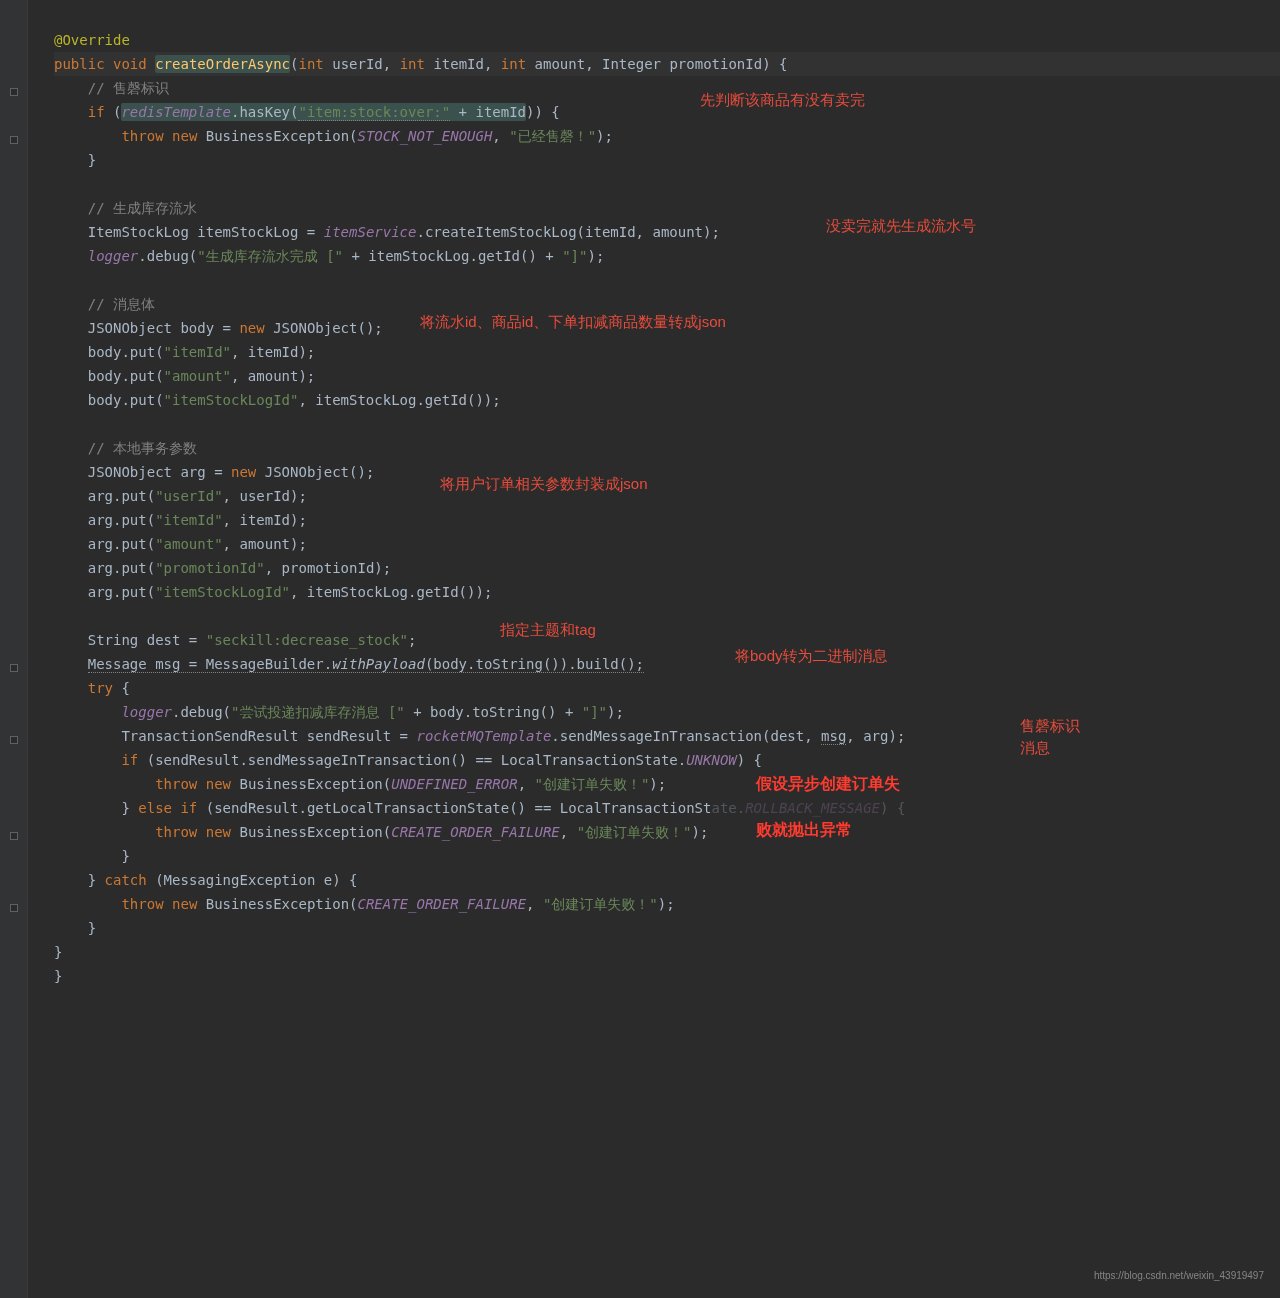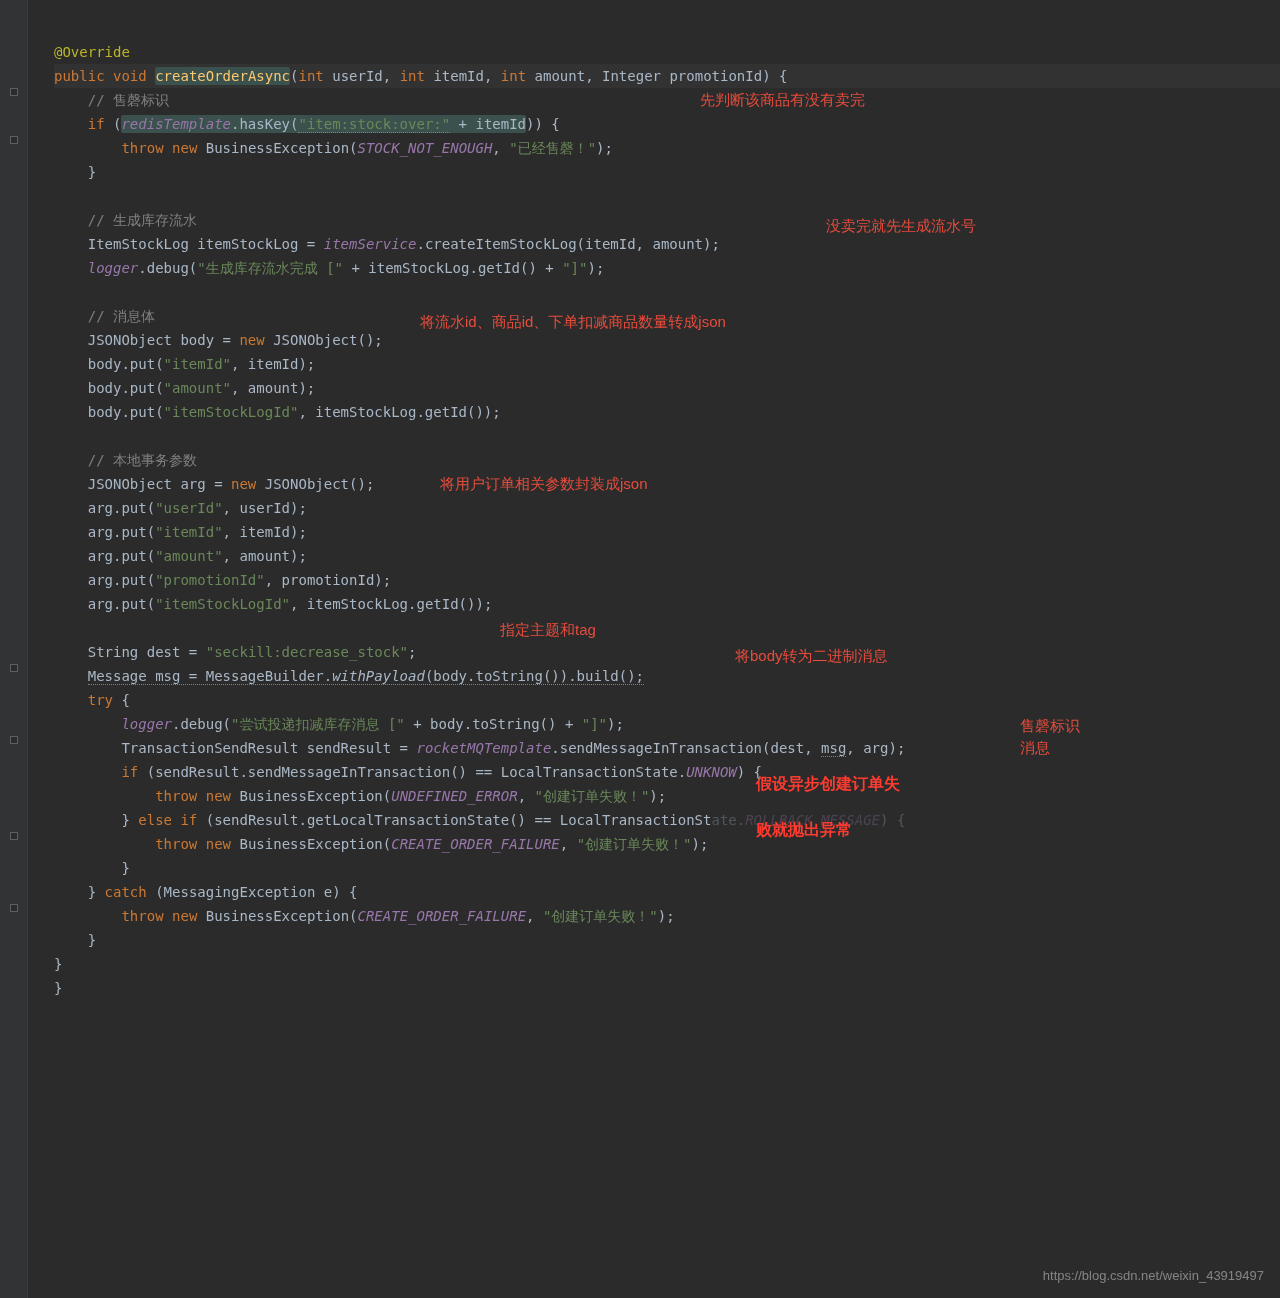--- a/index.html
+++ b/index.html
@@ -23,42 +23,42 @@
 }
 .fold {
   position: absolute;
   left: 10px;
   width: 8px; height: 8px;
   border: 1px solid #606060;
   background: #2b2b2b;
 }
 .code {
   padding-left: 54px;
-  padding-top: 16px;
+  padding-top: 4px;
   white-space: pre;
 }
 .kw { color: #cc7832; }
 .anno { color: #bbb529; }
 .mname { color: #ffc66d; }
 .str { color: #6a8759; }
 .field { color: #9876aa; font-style: italic; }
 .const { color: #9876aa; font-style: italic; }
 .comment { color: #808080; }
 .hl { background: #3b514d; border-radius: 2px; padding: 1px 0; }
 .underline { border-bottom: 1px dotted #808080; }
 .bg-line { background: #323232; display: inline-block; width: 100%; }
 .anno-red { color: #e74c3c; font-family: sans-serif; font-size: 15px; position: absolute; }
 .anno-red-bold { color: #ff3b30; font-family: sans-serif; font-weight: bold; font-size: 16px; position: absolute; }
 .watermark {
   position: absolute;
   right: 16px;
   bottom: 10px;
   color: #aaa;
   font-family: sans-serif;
-  font-size: 13px;
+  font-size: 10px;
   opacity: 0.7;
 }
 </style>
 </head>
 <body>
 
 <div class="gutter">
   <div class="fold" style="top:88px"></div>
   <div class="fold" style="top:136px"></div>
   <div class="fold" style="top:664px"></div>

